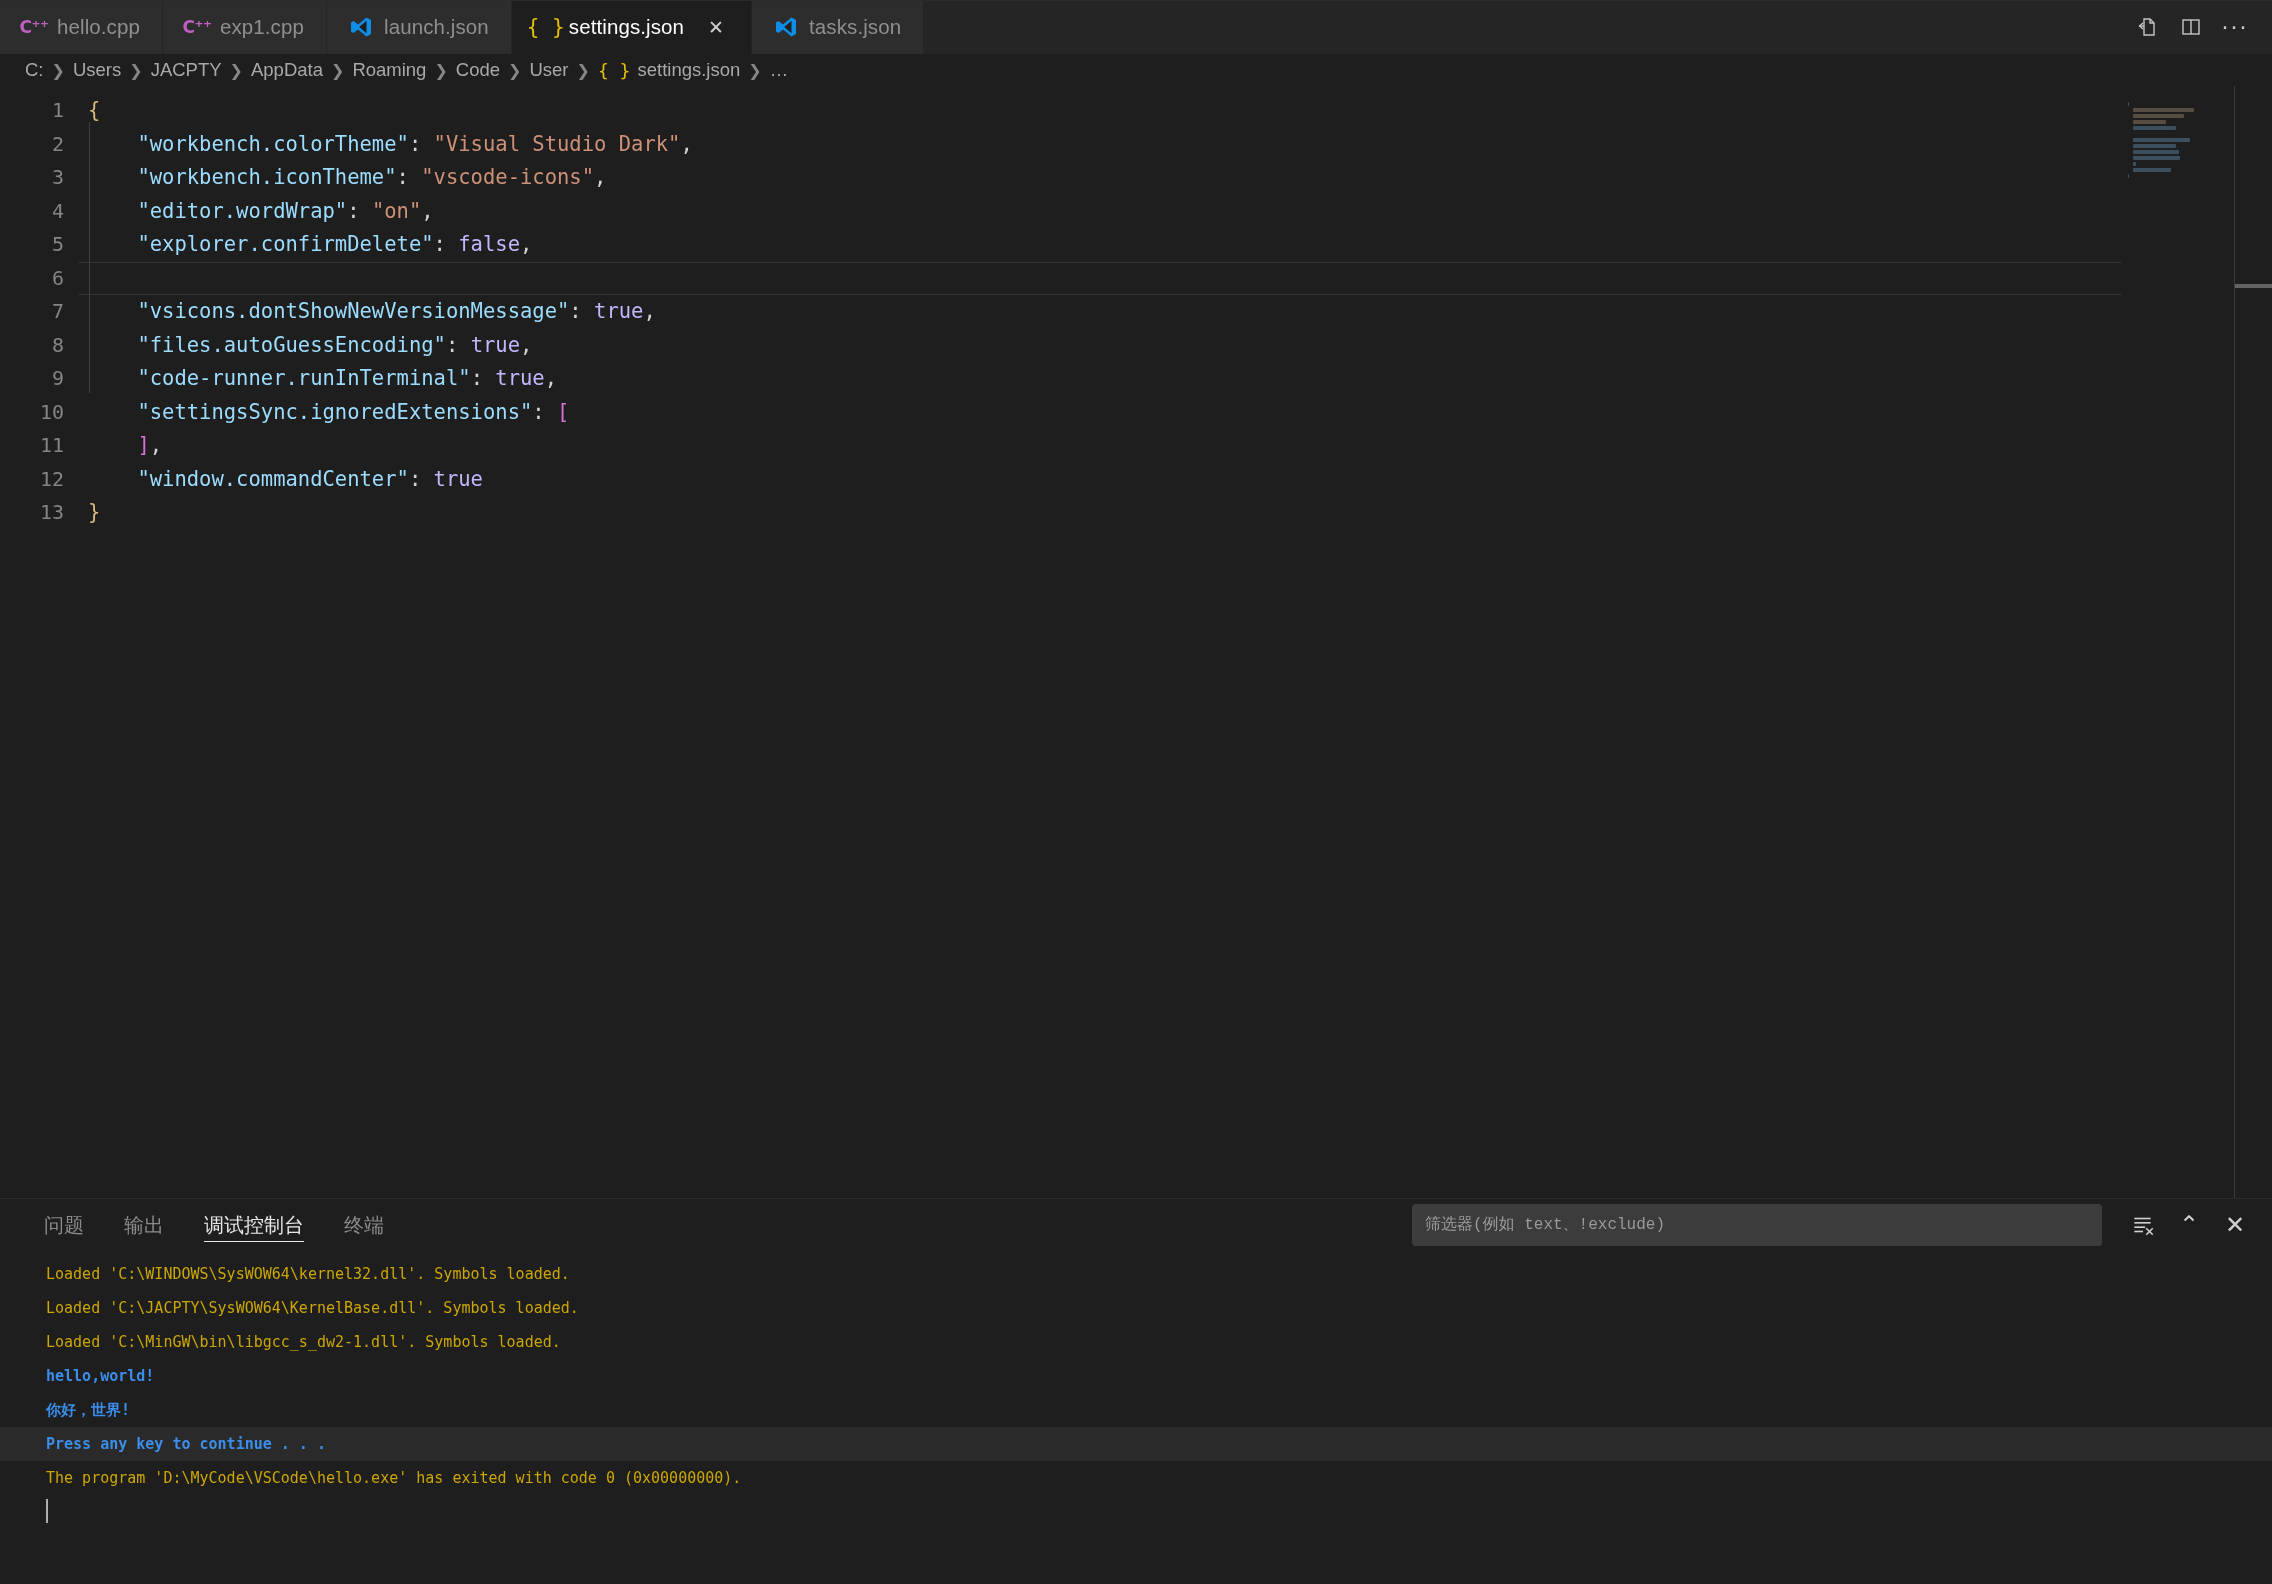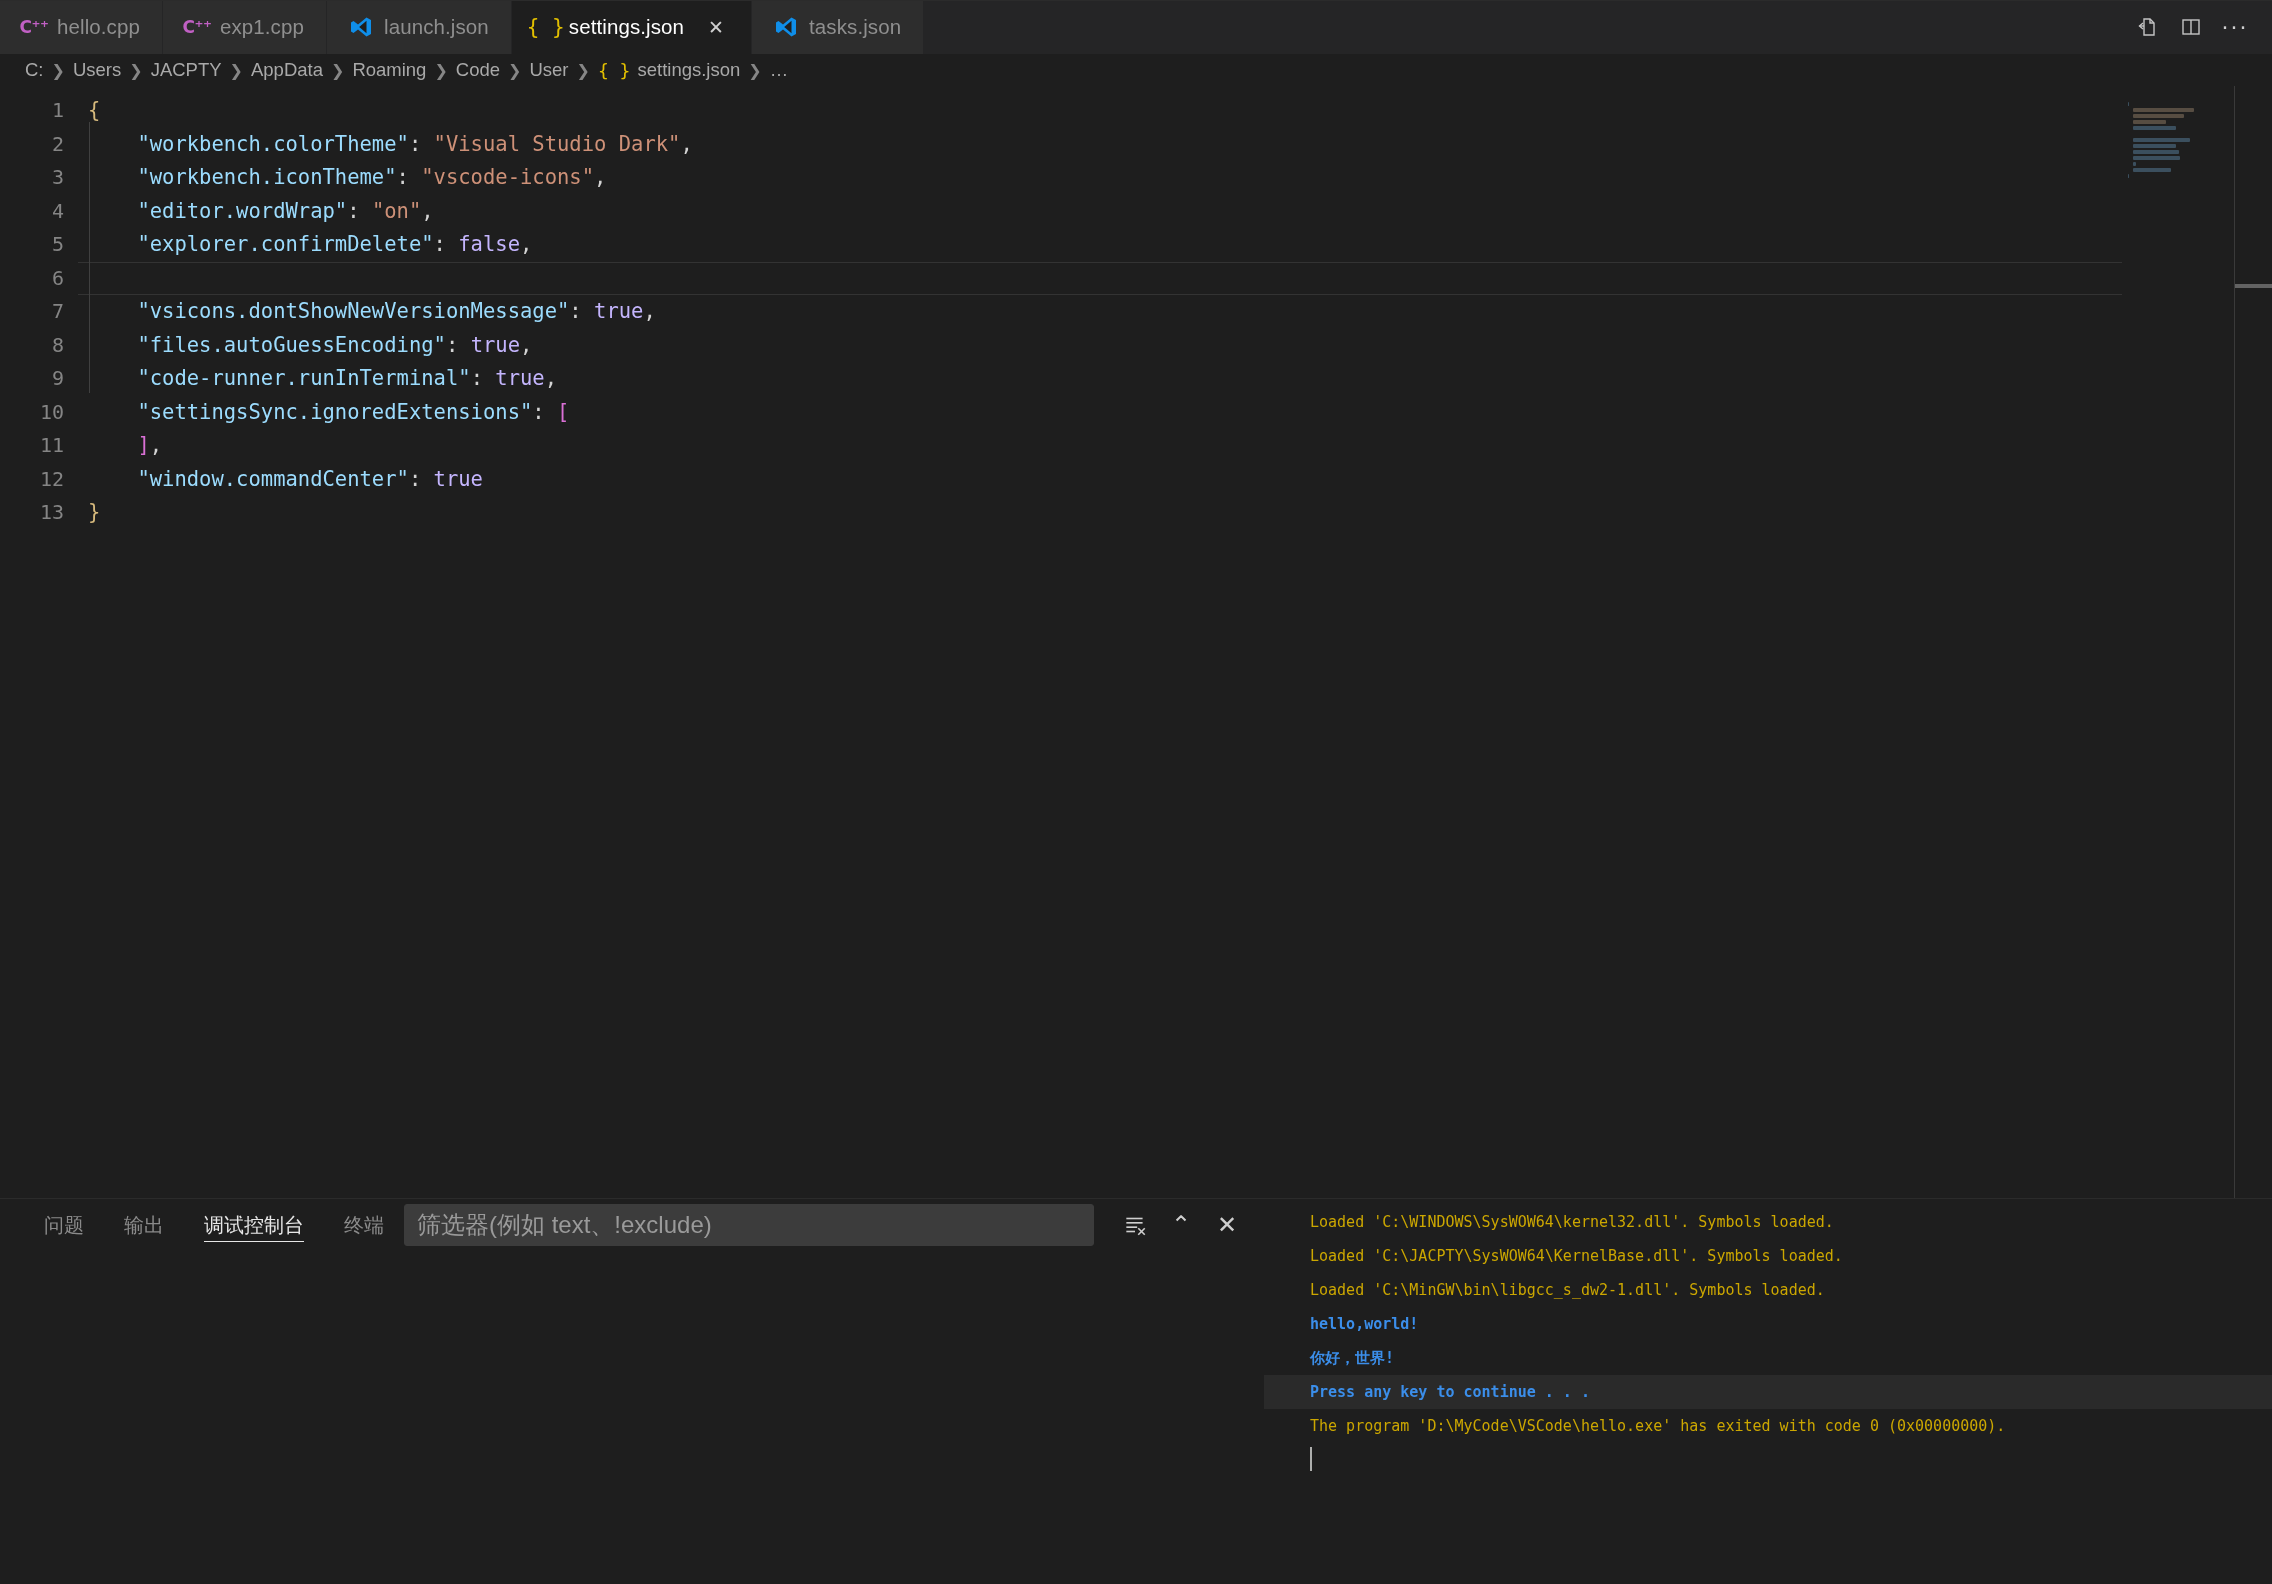--- a/index.html
+++ b/index.html
@@ -112,21 +112,21 @@
   }
   .mm-line { height: 4px; margin-bottom: 2px; border-radius: 1px; opacity: .62; }
   .mm-wrap { padding: 16px 0 0 6px; }
   .overview-ruler {
     position: absolute; right: 0; top: 0; width: 38px; height: 100%;
     border-left: 1px solid #3a3a3a; background: #1e1e1e;
   }
   .ov-mark { position: absolute; left: 0; width: 38px; height: 4px; background: #808080; opacity:.7; }
 
   
-  .panel { height: 386px; min-height: 386px; background: #1e1e1e; display: flex; border-top: 1px solid #2b2b2b; }
+  .panel { height: 386px; min-height: 386px; background: #1e1e1e; display: flex; flex-direction: column; border-top: 1px solid #2b2b2b; }
   .panel-header {
     height: 52px; min-height: 52px; display: flex; align-items: center;
     background: #1e1e1e; padding-left: 24px; gap: 0;
   }
   .ptab {
     position: relative; height: 52px; display: flex; align-items: center;
     padding: 0 20px; font-size: 20px; color: #8a8a8a; cursor: pointer;
     font-family: "Liberation Sans", sans-serif; white-space: nowrap;
   }
   .ptab.active { color: #e7e7e7; }
@@ -134,21 +134,21 @@
     content: ""; position: absolute; left: 20px; right: 20px; bottom: 9px; height: 1.5px; background: #e7e7e7;
   }
   .panel-actions { margin-left: auto; display: flex; align-items: center; gap: 4px; padding-right: 16px; }
   .filter-box {
     width: 690px; height: 42px; background: #3c3c3c; border: 1px solid #3c3c3c;
     border-radius: 3px; display: flex; align-items: center; padding: 0 12px;
     margin-right: 16px;
   }
   .filter-box input {
     width: 100%; background: transparent; border: 0; outline: none;
-    color: #eab308; font-size: 24px; font-family: Liberation Sans, sans-serif;
+    color: #eab308; font-size: 16px; font-family: Liberation Mono, monospace;
   }
   .filter-box input::placeholder { color: #9a9a9a; }
   .p-btn { width: 42px; height: 42px; display: flex; align-items: center; justify-content: center; color: #cfcfcf; cursor: pointer; border-radius: 4px; }
   .p-btn.chev { font-size: 24px; font-family: "DejaVu Sans", sans-serif; }
   .p-btn.close { font-size: 24px; font-family: "DejaVu Sans", sans-serif; }
 
   .console {
     flex: 1; overflow: hidden; padding: 6px 0 0 0; position: relative;
     font-family: "DejaVu Sans Mono", monospace;
     font-size: 15px; line-height: 34px;

